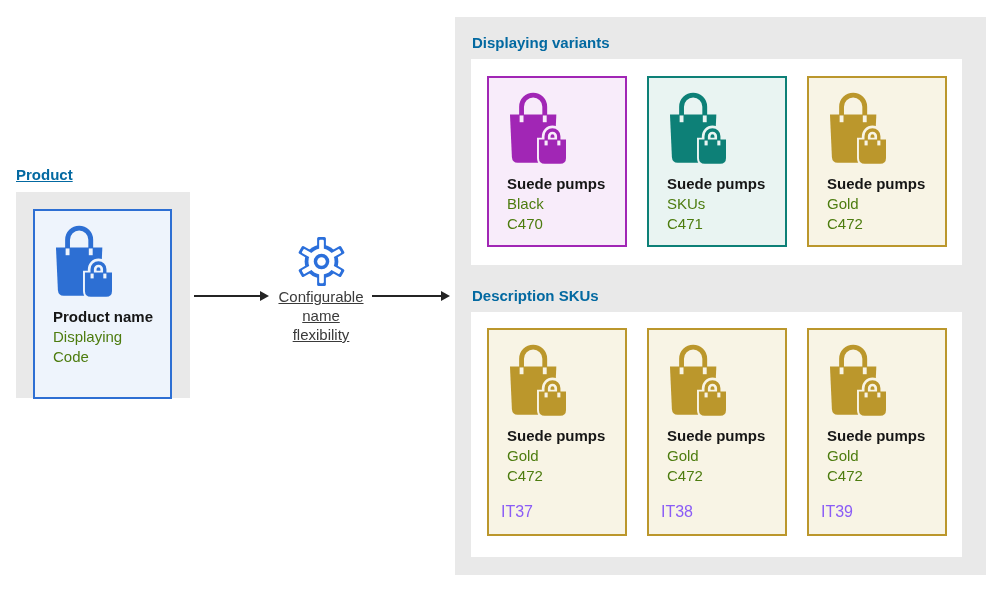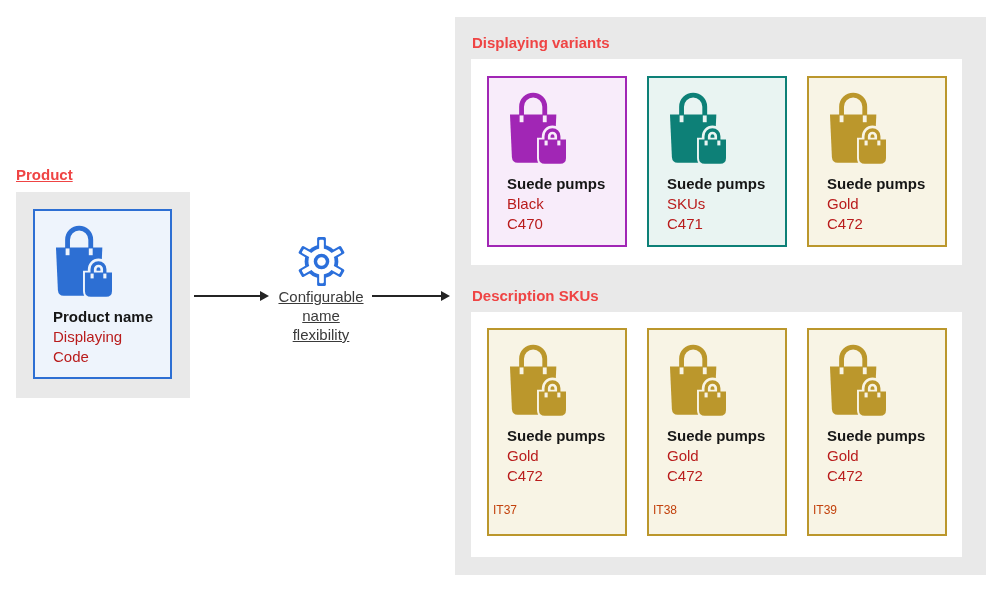--- a/index.html
+++ b/index.html
@@ -1,35 +1,35 @@
 <!DOCTYPE html>
 <html><head>
 <meta charset="utf-8">
 <style>
   html,body{margin:0;padding:0;background:#ffffff;}
   .canvas{
     position:relative;width:1000px;height:591px;background:#ffffff;overflow:hidden;
     font-family:"Liberation Sans",sans-serif;color:#161616;
   }
   .section-label{
-    position:absolute;font-size:15px;font-weight:700;color:#ef4444;white-space:nowrap;
+    position:absolute;font-size:15px;font-weight:700;color:#0369a1;white-space:nowrap;
   }
   .gray-box{position:absolute;background:#e9e9e9;}
   .white-box{position:absolute;background:#ffffff;}
 
   
   .pcard{
     position:relative;box-sizing:border-box;width:140px;
     background:var(--bg,#fff);border:2px solid var(--c,#333);
     padding:12px 14px 12px 18px;color:#161616;flex:0 0 auto;
   }
   .pcard .bags{display:block;width:57px;height:73px;margin:2px 0 0 2px;color:var(--c);}
   .card-title{font-size:15px;font-weight:700;line-height:20px;margin-top:9px;color:#161616;white-space:nowrap;}
-  .card-line{font-size:15px;line-height:19.5px;color:#b91c1c;white-space:nowrap;}
-  .card-sku{position:absolute;left:4px;top:173px;font-size:12px;color:#c2410c;}
+  .card-line{font-size:15px;line-height:19.5px;color:#4d7c0f;white-space:nowrap;}
+  .card-sku{position:absolute;left:12px;top:173px;font-size:16px;color:#8b5cf6;}
 
   .cards-row{position:absolute;display:flex;gap:20px;}
 
   
   .arrow{position:absolute;height:2px;background:#242424;}
   .arrow::after{
     content:"";position:absolute;right:-9px;top:-4px;width:0;height:0;
     border-left:9px solid #242424;border-top:5px solid transparent;border-bottom:5px solid transparent;
   }
   .connector-label{
@@ -60,21 +60,21 @@
     <rect x="36.8" y="49" width="3.2" height="5" fill="var(--gap,#fff)"></rect>
     <rect x="50" y="49" width="3.2" height="5" fill="var(--gap,#fff)"></rect>
   </symbol>
 </svg>
 
 <div class="canvas">
 
   <div class="section-label" style="left:16px;top:166px;text-decoration:underline;">Product</div>
   <div class="gray-box" style="left:16px;top:192px;width:174px;height:206px;"></div>
   <div id="product-card-slot" style="position:absolute;left:33px;top:209px;">
-      <div class="pcard" style="--c: #2d6fd3; --bg: #eef4fc; --gap: #eef4fc; height: 170px; width: 139px;">
+      <div class="pcard" style="--c: #2d6fd3; --bg: #eef4fc; --gap: #eef4fc; height: 190px; width: 139px;">
     <svg class="bags">
           <use href="#bags-sym"></use>
         </svg>
     <div class="card-title">Product name</div>
     <div class="card-line">Displaying</div>
     <div class="card-line">Code</div>
 
   </div>
     </div>
 

